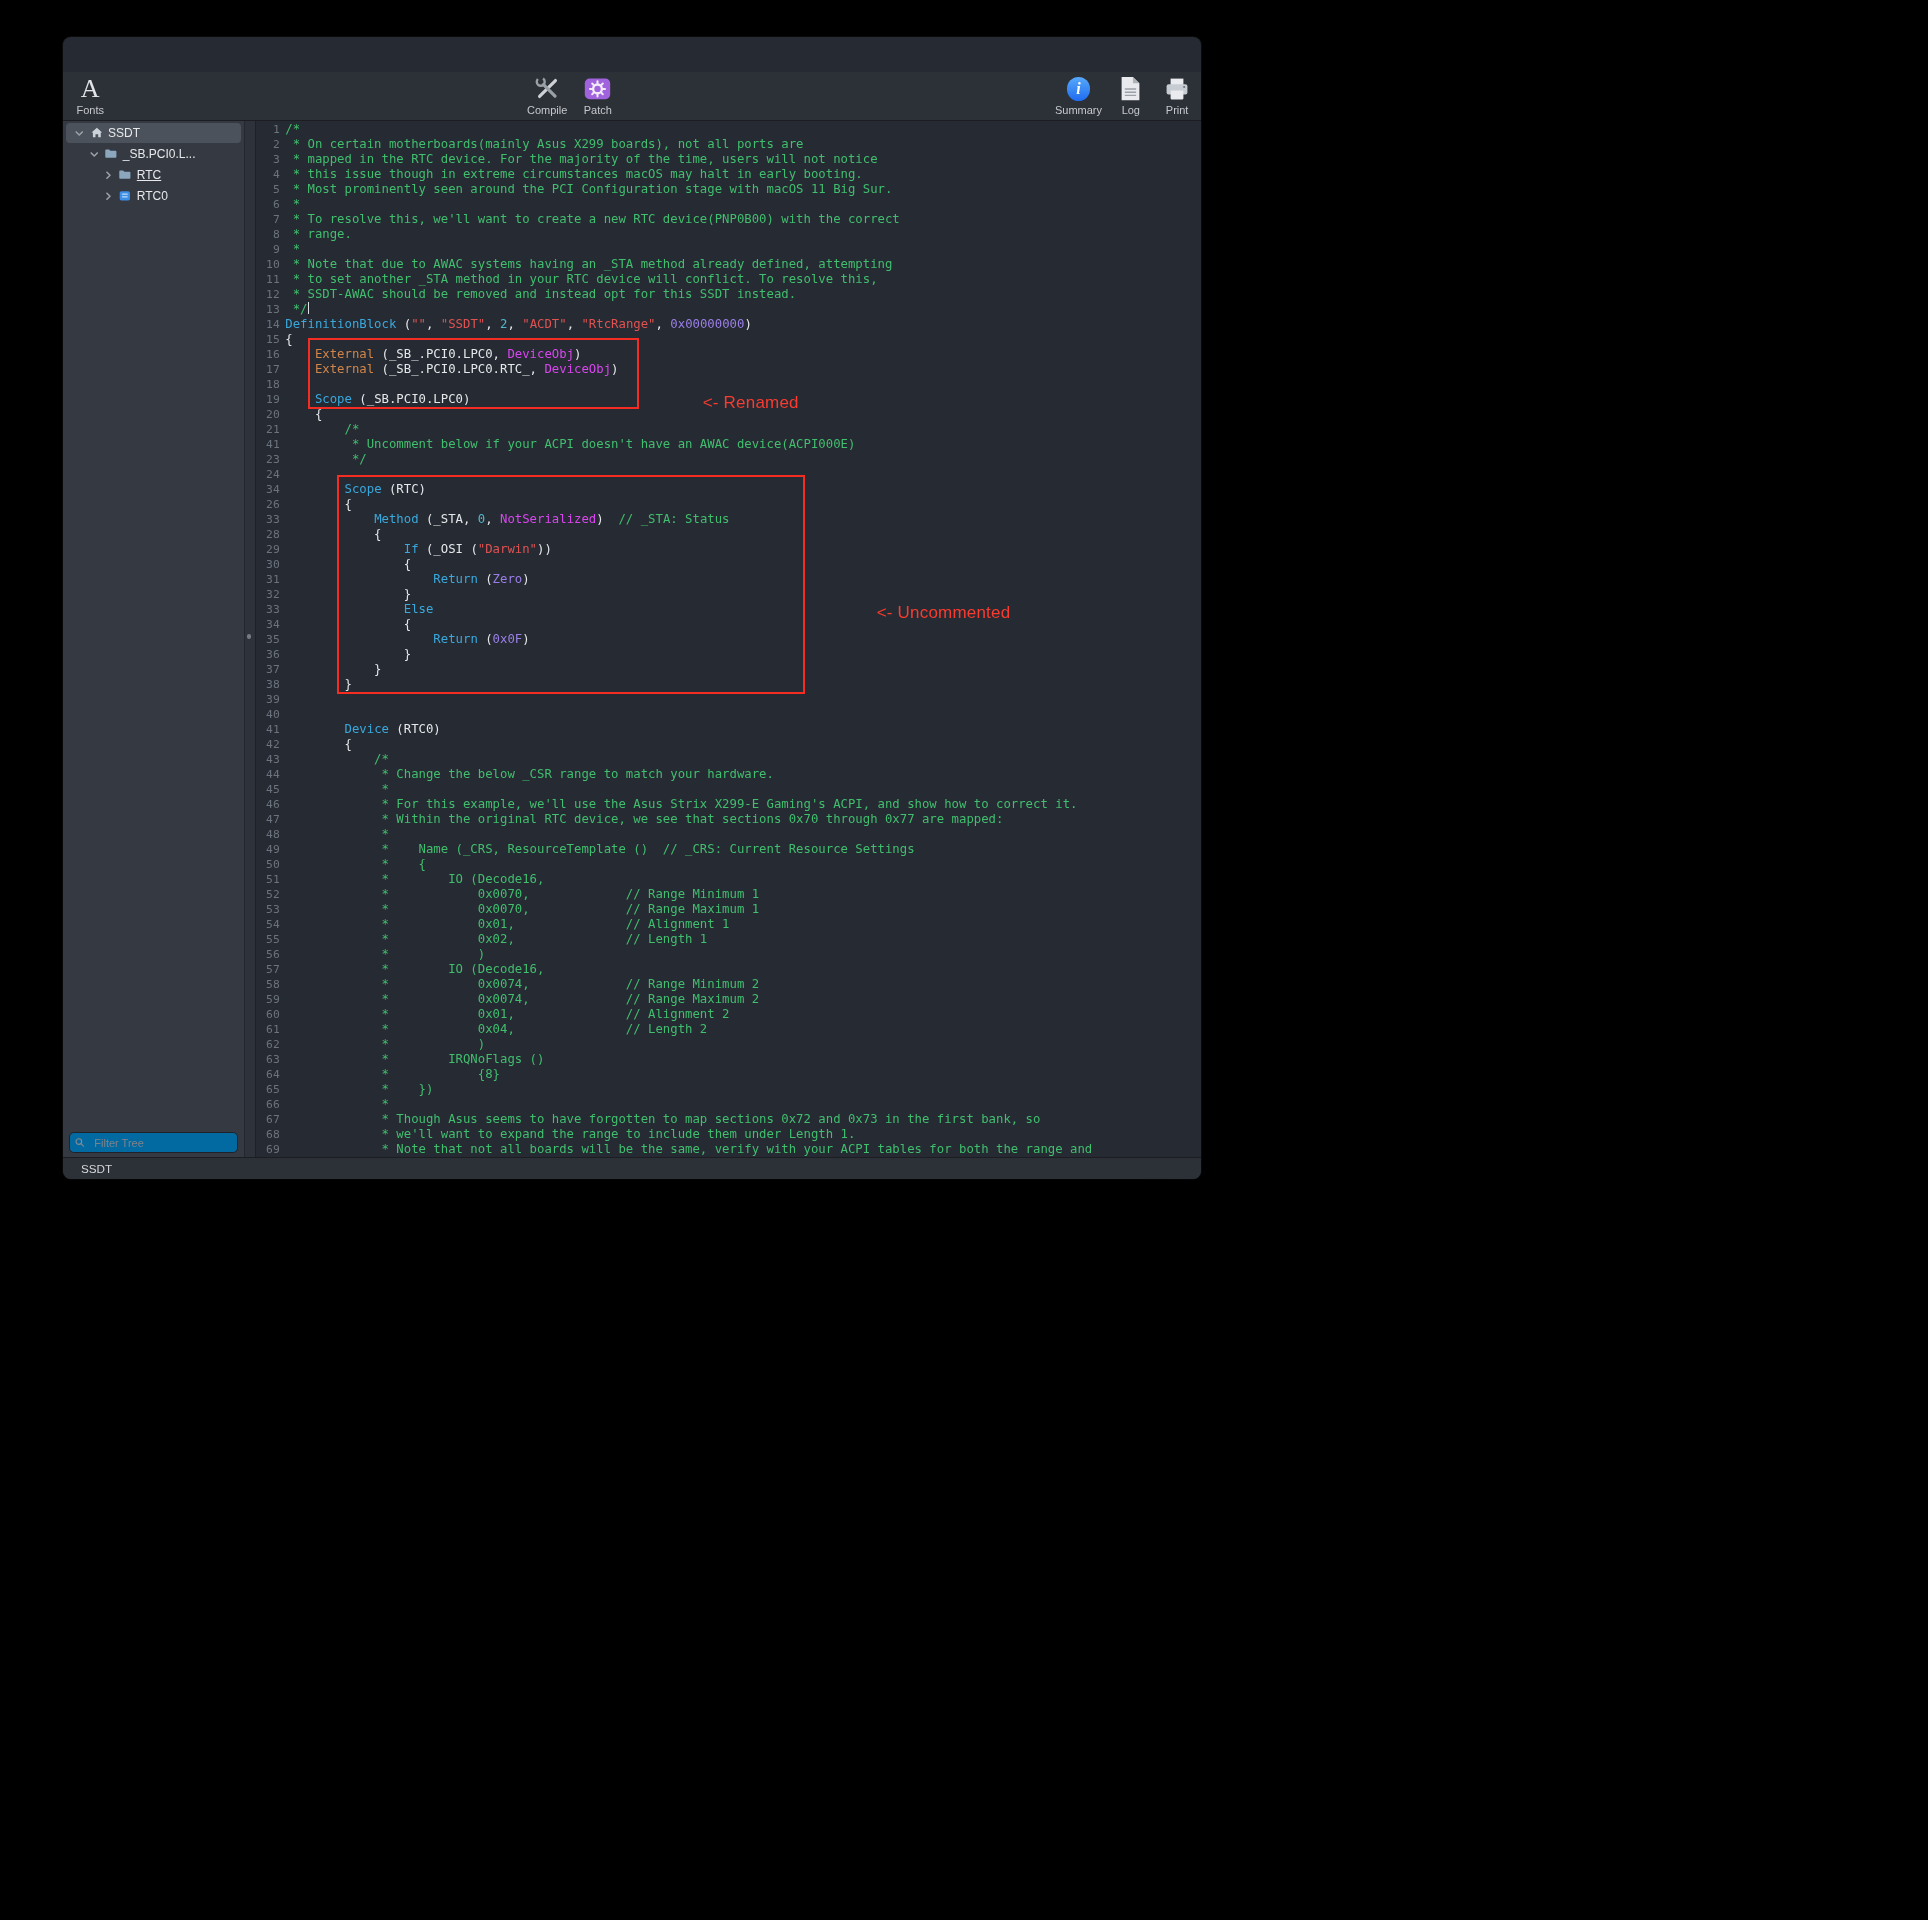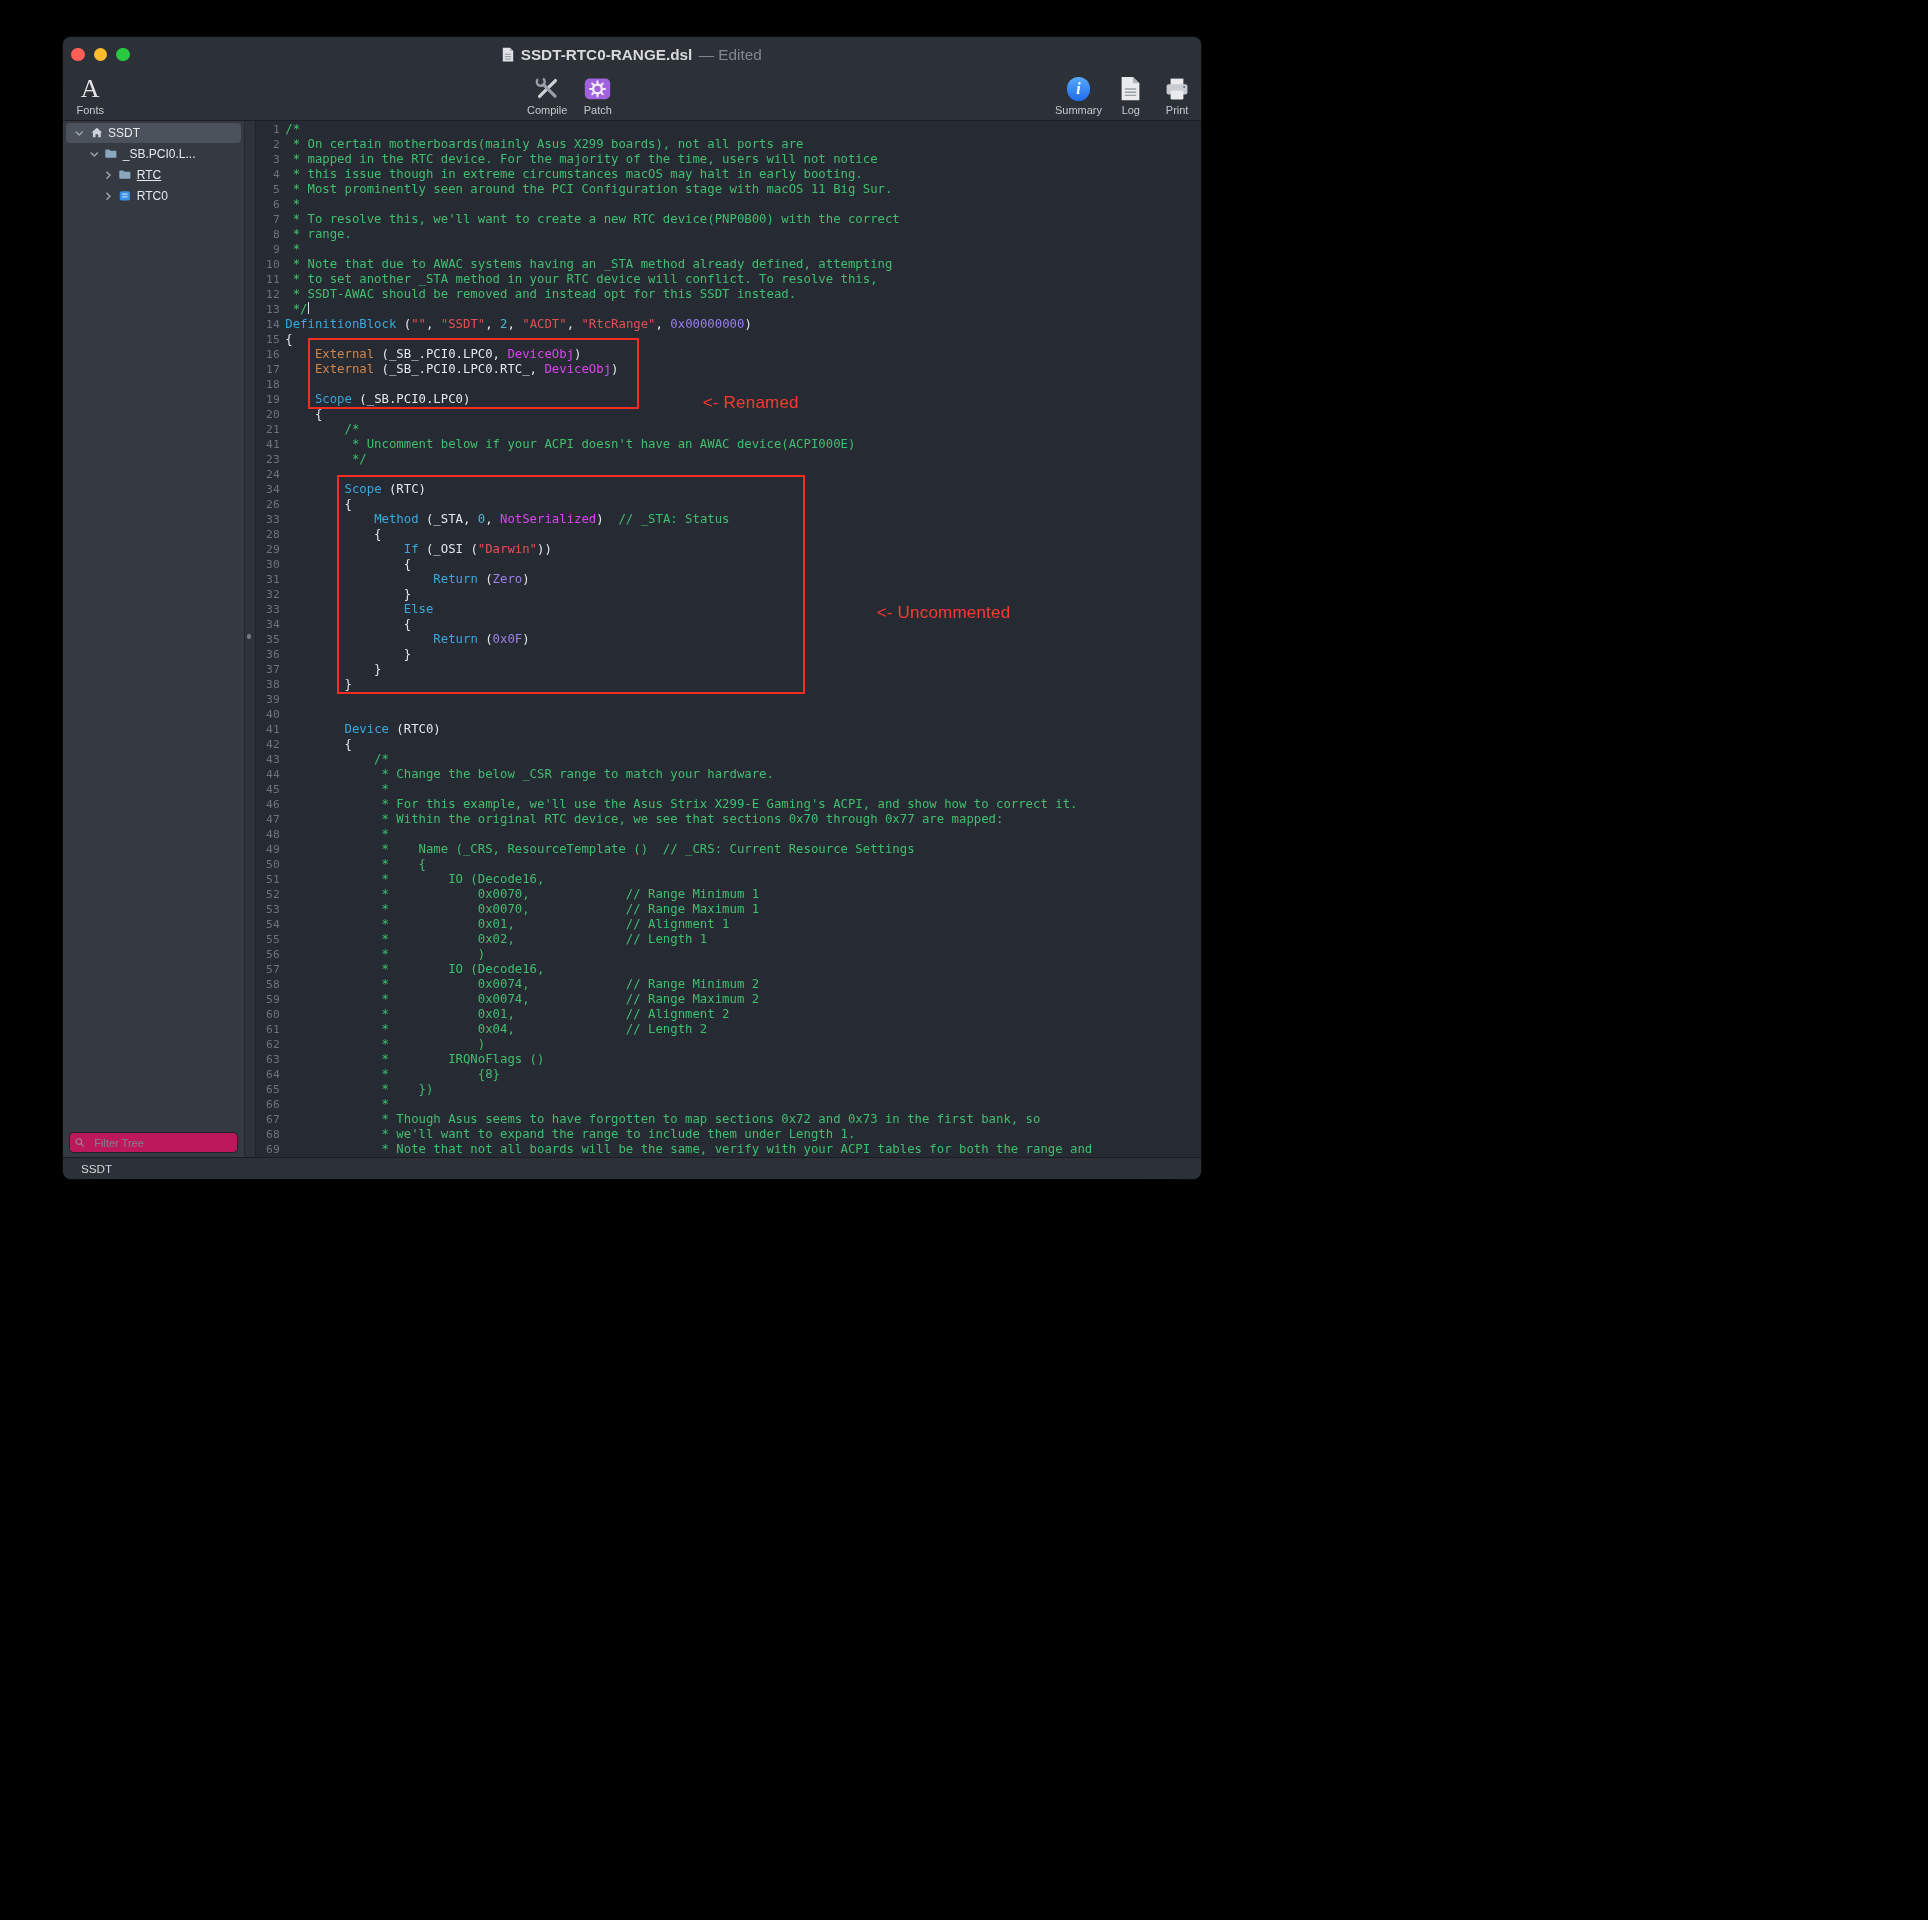--- a/index.html
+++ b/index.html
@@ -42,21 +42,21 @@
   .knob{position:absolute;left:1.6px;top:513px;width:4.8px;height:4.8px;border-radius:50%;background:#767b83;}
   .editor{flex:1;position:relative;background:#262b33;overflow:hidden;}
   
   .tree{position:absolute;top:1.6px;left:0;right:0;}
   .tree-row{height:21px;display:flex;align-items:center;gap:4.8px;color:#e7e9ec;font-size:12px;position:relative;}
   .tree-row>*{position:relative;z-index:1;}
   .tree-row.selected::before{content:"";position:absolute;left:3.2px;right:3.2px;top:0.8px;bottom:0.8px;
     background:#4c525b;border-radius:4px;z-index:0;}
   .chev{width:10.5px;height:10.5px;flex:none;}
   .ticon{width:13.7px;height:13.7px;flex:none;}
-  .filter{position:absolute;left:6.4px;right:6.4px;bottom:4.8px;height:19.3px;background:#be185d;
+  .filter{position:absolute;left:6.4px;right:6.4px;bottom:4.8px;height:19.3px;background:#0369a1;
     border:0.8px solid #1f2228;border-radius:4.8px;display:flex;align-items:center;padding:0 4.8px;gap:8px;}
   .filter input{background:transparent;border:none;outline:none;color:#d8dadd;font-size:11px;
     width:100%;font-family:inherit;}
   .filter input::placeholder{color:#7f838a;}
   
   .statusbar{position:absolute;left:0;right:0;bottom:0;height:21px;background:#2c3037;
     border-top:0.8px solid #1b1d22;display:flex;align-items:center;padding-left:18px;
     font-size:11.7px;color:#d5d7da;}
   
   #code{position:absolute;top:0.8px;left:0;font-family:"DejaVu Sans Mono",monospace;font-size:12.3px;}
@@ -78,40 +78,20 @@
   .box2{left:81px;top:354px;width:464px;height:215px;}
   .anno-text{position:absolute;color:#f93b30;font-size:17px;letter-spacing:0.2px;pointer-events:none;margin-top:31px;}
   .t1{left:447px;top:241px;}
   .t2{left:621px;top:451px;}
 </style>
 </head>
 <body>
 
 <div class="window">
 
-  <div class="titlebar">
-    <div class="traffic">
-      <span class="tl red"></span>
-      <span class="tl yellow"></span>
-      <span class="tl green"></span>
-    </div>
-    <div class="title-wrap">
-      <svg class="doc-ic" width="12" height="15.3" viewBox="0 0 15 19">
-        <path d="M1 1 h9 l4 4 v13 h-13 z" fill="#dfe2e6"></path>
-        <path d="M10 1 l4 4 h-4 z" fill="#a9aeb5"></path>
-        <g stroke="#8d929a" stroke-width="1.2">
-            <line x1="3.5" y1="9" x2="11.5" y2="9"></line>
-            <line x1="3.5" y1="12" x2="11.5" y2="12"></line>
-            <line x1="3.5" y1="15" x2="11.5" y2="15"></line>
-          </g>
-      </svg>
-      <span class="title">SSDT-RTC0-RANGE.dsl</span>
-      <span class="edited">— Edited</span>
-    </div>
-  </div>
 
   <div class="toolbar">
     <div class="tb-group tb-left">
       <div class="tb-btn">
         <div class="tb-ic fonts-ic">A</div>
         <div class="tb-label">Fonts</div>
       </div>
     </div>
     <div class="tb-group tb-center">
       <div class="tb-btn">

